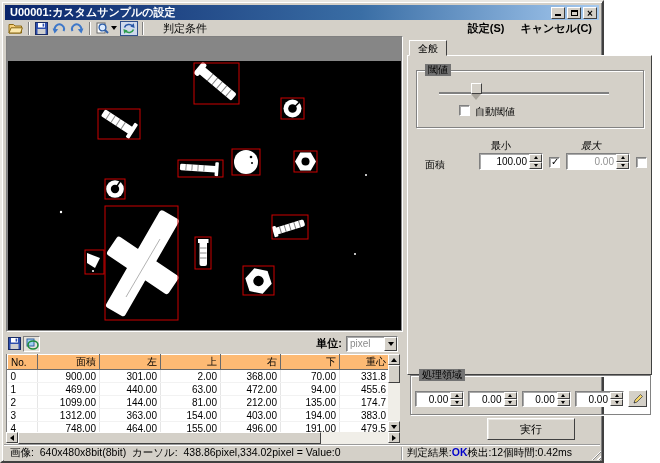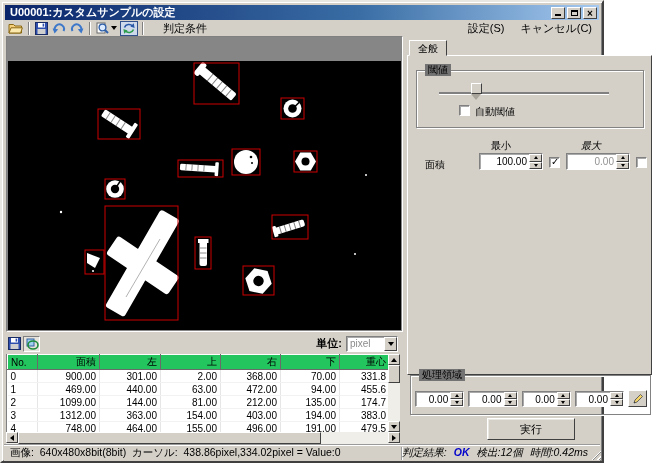--- a/index.html
+++ b/index.html
@@ -16,21 +16,21 @@
   .glyph-min{position:absolute;left:3px;bottom:2px;width:6px;height:2px;background:#000;}
   .glyph-max{position:absolute;left:3px;top:2px;width:7px;height:6px;border:1px solid #000;border-top-width:2px;}
   .glyph-x{position:absolute;left:0;top:0;right:0;bottom:0;font-size:10px;font-weight:bold;line-height:11px;}
   
   .menurow{position:absolute;left:4px;top:18px;right:4px;height:16px;display:flex;align-items:center;}
   .tbtn{height:15px;display:flex;align-items:center;padding:0 1px;margin:0 1px;}
   .tsep{width:2px;height:13px;border-left:1px solid #808080;border-right:1px solid #fff;margin:0 3px;}
   .tbtn.selected{background:#cfd9ec;border:1px solid #31508c;}
   .dd-arrow{width:0;height:0;border-left:3px solid transparent;border-right:3px solid transparent;border-top:4px solid #000;margin-left:2px;}
   .judge-label{font-size:11px;margin-left:16px;color:#000;}
-  .menu-right{margin-left:auto;display:flex;gap:16px;padding-right:6px;}
+  .menu-right{margin-left:auto;display:flex;gap:16px;padding-right:6px;font-weight:bold;}
   .menu-item{font-size:11px;color:#000;}
   
   .viewer{position:absolute;left:4px;top:34px;width:397px;height:296px;background:#868686;
     border:1px solid;border-color:#808080 #fff #fff #808080;}
   .viewer-image{position:absolute;left:1px;top:24px;width:393px;height:269px;background:#000;}
   
   .vtoolbar{position:absolute;left:4px;top:332px;width:394px;height:19px;display:flex;align-items:center;}
   .vtbtn{width:17px;height:16px;display:flex;align-items:center;justify-content:center;}
   .vtbtn.pressed{background:#e6e3dc;border:1px solid;border-color:#808080 #fff #fff #808080;}
   .unit-wrap{margin-left:auto;display:flex;align-items:center;gap:4px;padding-right:2px;}
@@ -41,21 +41,21 @@
   .combo-btn{width:13px;height:100%;background:#d4d0c8;border:1px solid;border-color:#fff #404040 #404040 #fff;
     display:flex;align-items:center;justify-content:center;}
   .tri-dn{width:0;height:0;border-left:3px solid transparent;border-right:3px solid transparent;border-top:4px solid #000;}
   .tri-up{width:0;height:0;border-left:3px solid transparent;border-right:3px solid transparent;border-bottom:4px solid #000;}
   .tri-l{width:0;height:0;border-top:3px solid transparent;border-bottom:3px solid transparent;border-right:4px solid #000;}
   .tri-r{width:0;height:0;border-top:3px solid transparent;border-bottom:3px solid transparent;border-left:4px solid #000;}
   
   .table-wrap{position:absolute;left:4px;top:352px;width:394px;height:78px;background:#fff;
     border-left:1px solid #808080;}
   table.results{border-collapse:collapse;table-layout:fixed;width:382px;font-size:10px;}
-  table.results th{background:#22c55e;border:1px solid;border-color:#fff #6a6a6a #6a6a6a #fff;
+  table.results th{background:#fdba74;border:1px solid;border-color:#fff #6a6a6a #6a6a6a #fff;
     font-weight:normal;height:12px;padding:0 3px;white-space:nowrap;overflow:hidden;}
   table.results td{height:13px;padding:0 3px;border-right:1px solid #e6e6e6;border-bottom:1px solid #f2f2f2;
     white-space:nowrap;overflow:hidden;}
   .c-left{text-align:left;} .c-right{text-align:right;}
   .vscroll{position:absolute;right:0;top:0;width:12px;height:78px;background:#f0eee8;}
   .sbtn{width:12px;height:11px;background:#d4d0c8;border:1px solid;border-color:#fff #404040 #404040 #fff;
     display:flex;align-items:center;justify-content:center;}
   .vscroll .sbtn.down{position:absolute;bottom:0;}
   .vthumb{position:absolute;top:11px;left:0;width:12px;height:18px;background:#d4d0c8;border:1px solid;border-color:#fff #404040 #404040 #fff;}
   .hscroll{position:absolute;left:4px;top:430px;width:394px;height:12px;background:#f0eee8;display:flex;}
@@ -95,21 +95,21 @@
   .sqbtn{width:19px;height:17px;background:#d4d0c8;border:1px solid;border-color:#fff #404040 #404040 #fff;
     display:flex;align-items:center;justify-content:center;}
   .exec-btn{position:absolute;left:485px;top:416px;width:88px;height:22px;background:#d4d0c8;
     border:1px solid;border-color:#fff #404040 #404040 #fff;box-shadow:inset 1px 1px 0 #e9e7e2;
     font-size:11px;text-align:center;line-height:20px;}
   
   .statusbar{position:absolute;left:2px;right:2px;top:442px;height:17px;background:#d4d0c8;
     border-top:1px solid #9a9a9a;box-shadow:inset 0 1px 0 #fff;display:flex;align-items:center;font-size:10.5px;}
   .sb-left{padding-left:6px;white-space:pre;overflow:hidden;text-align:center;}
   .sb-div{position:absolute;left:397px;top:2px;bottom:1px;width:2px;border-left:1px solid #9a9a9a;border-right:1px solid #fff;}
-  .sb-right{position:absolute;right:12px;display:flex;gap:7px;white-space:nowrap;font-style:italic;}
+  .sb-right{position:absolute;right:28px;display:flex;white-space:nowrap;}
   .ok-text{color:#0000cc;font-weight:bold;}
   .grip{position:absolute;right:1px;bottom:1px;width:12px;height:12px;
     background:repeating-linear-gradient(135deg,#d4d0c8 0 2px,#fff 2px 3px,#8c8c8c 3px 4px);
     clip-path:polygon(100% 0,100% 100%,0 100%);}
   .icon-svg{display:block;}
 </style>
 </head>
 <body>
 
 <div class="window">

